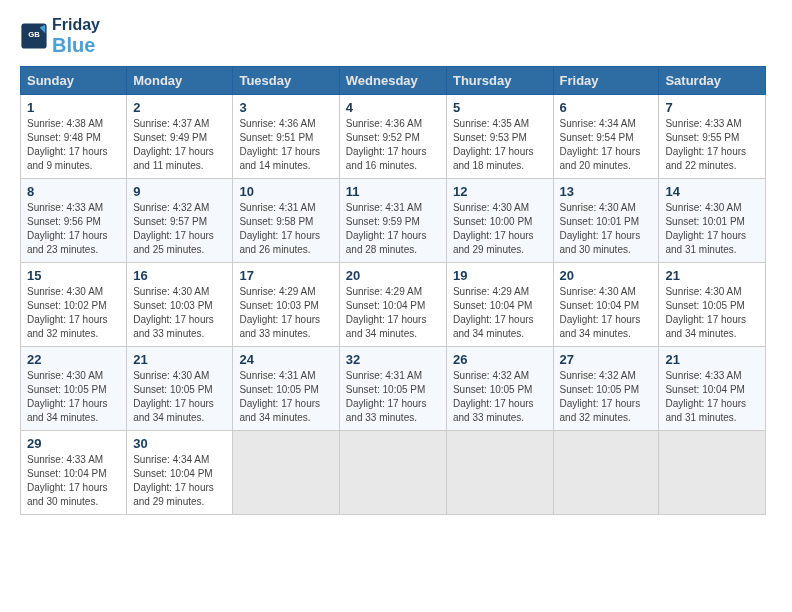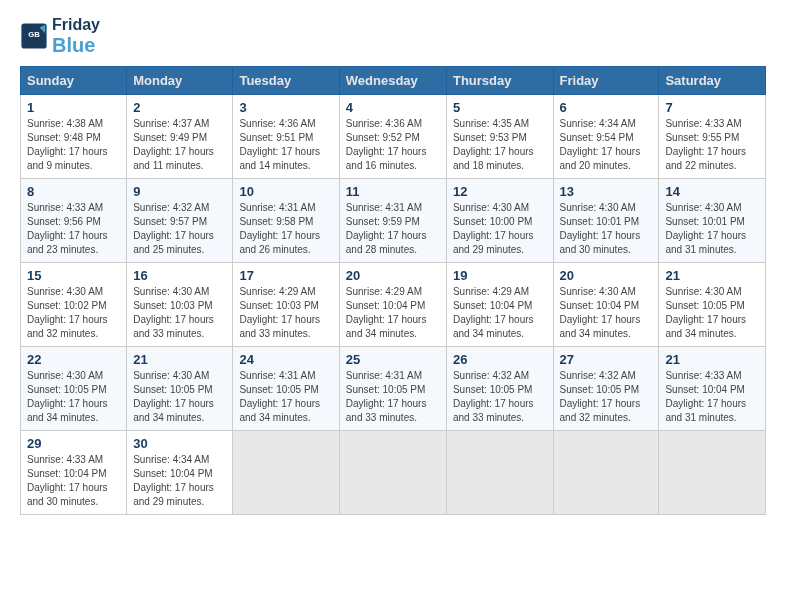--- a/index.html
+++ b/index.html
@@ -218,21 +218,21 @@
           </td>
           <td>
             <span class="day-num">21</span>
             <div class="day-info">Sunrise: 4:30 AM<br>Sunset: 10:05 PM<br>Daylight: 17 hours and 34 minutes.</div>
           </td>
           <td>
             <span class="day-num">24</span>
             <div class="day-info">Sunrise: 4:31 AM<br>Sunset: 10:05 PM<br>Daylight: 17 hours and 34 minutes.</div>
           </td>
           <td>
-            <span class="day-num">25</span>
+            <span class="day-num">32</span>
             <div class="day-info">Sunrise: 4:31 AM<br>Sunset: 10:05 PM<br>Daylight: 17 hours and 33 minutes.</div>
           </td>
           <td>
             <span class="day-num">26</span>
             <div class="day-info">Sunrise: 4:32 AM<br>Sunset: 10:05 PM<br>Daylight: 17 hours and 33 minutes.</div>
           </td>
           <td>
             <span class="day-num">27</span>
             <div class="day-info">Sunrise: 4:32 AM<br>Sunset: 10:05 PM<br>Daylight: 17 hours and 32 minutes.</div>
           </td>

